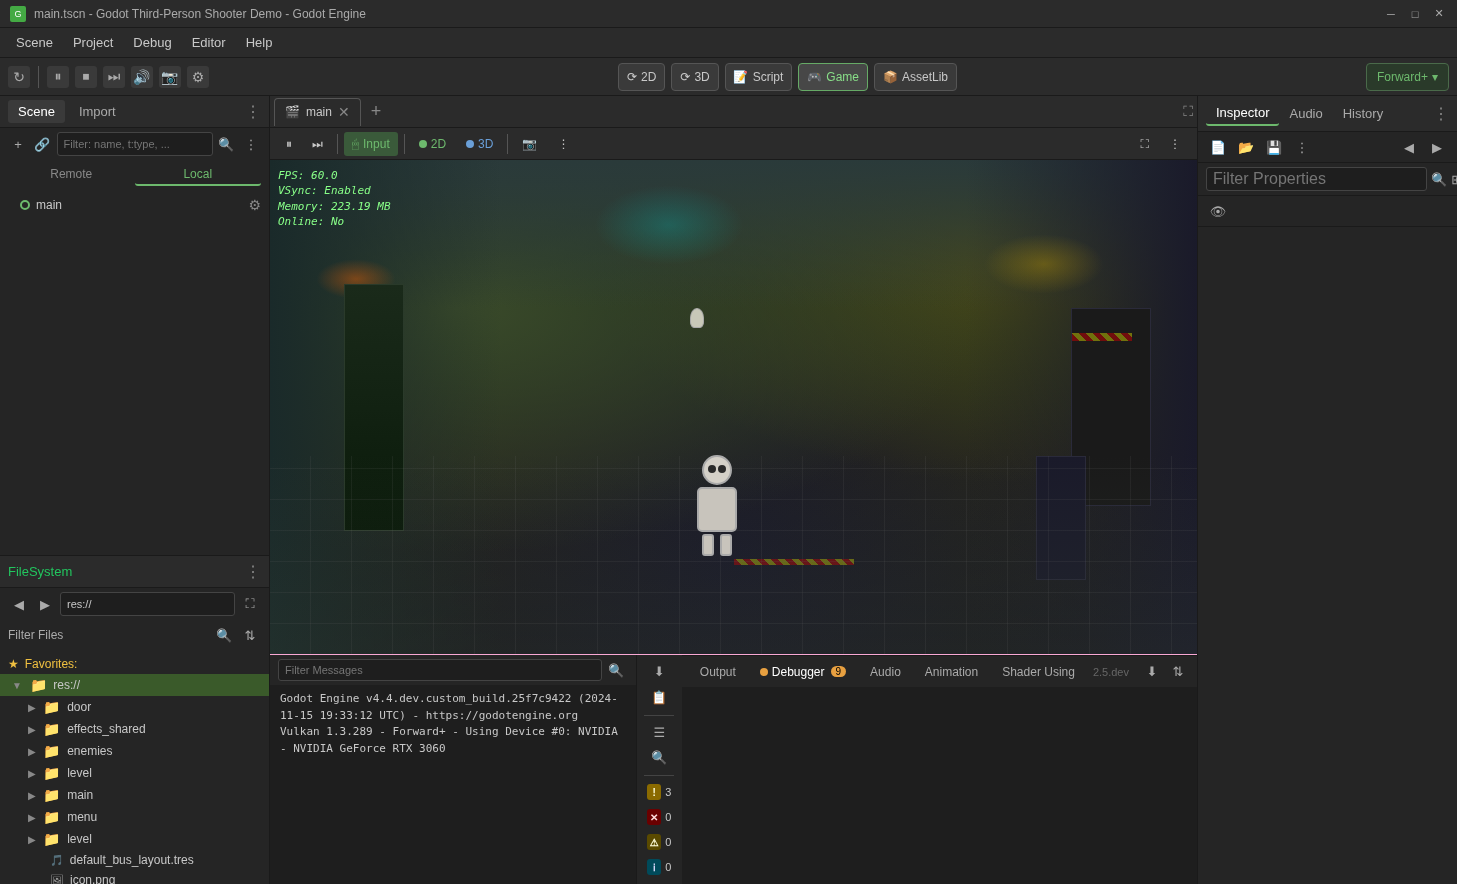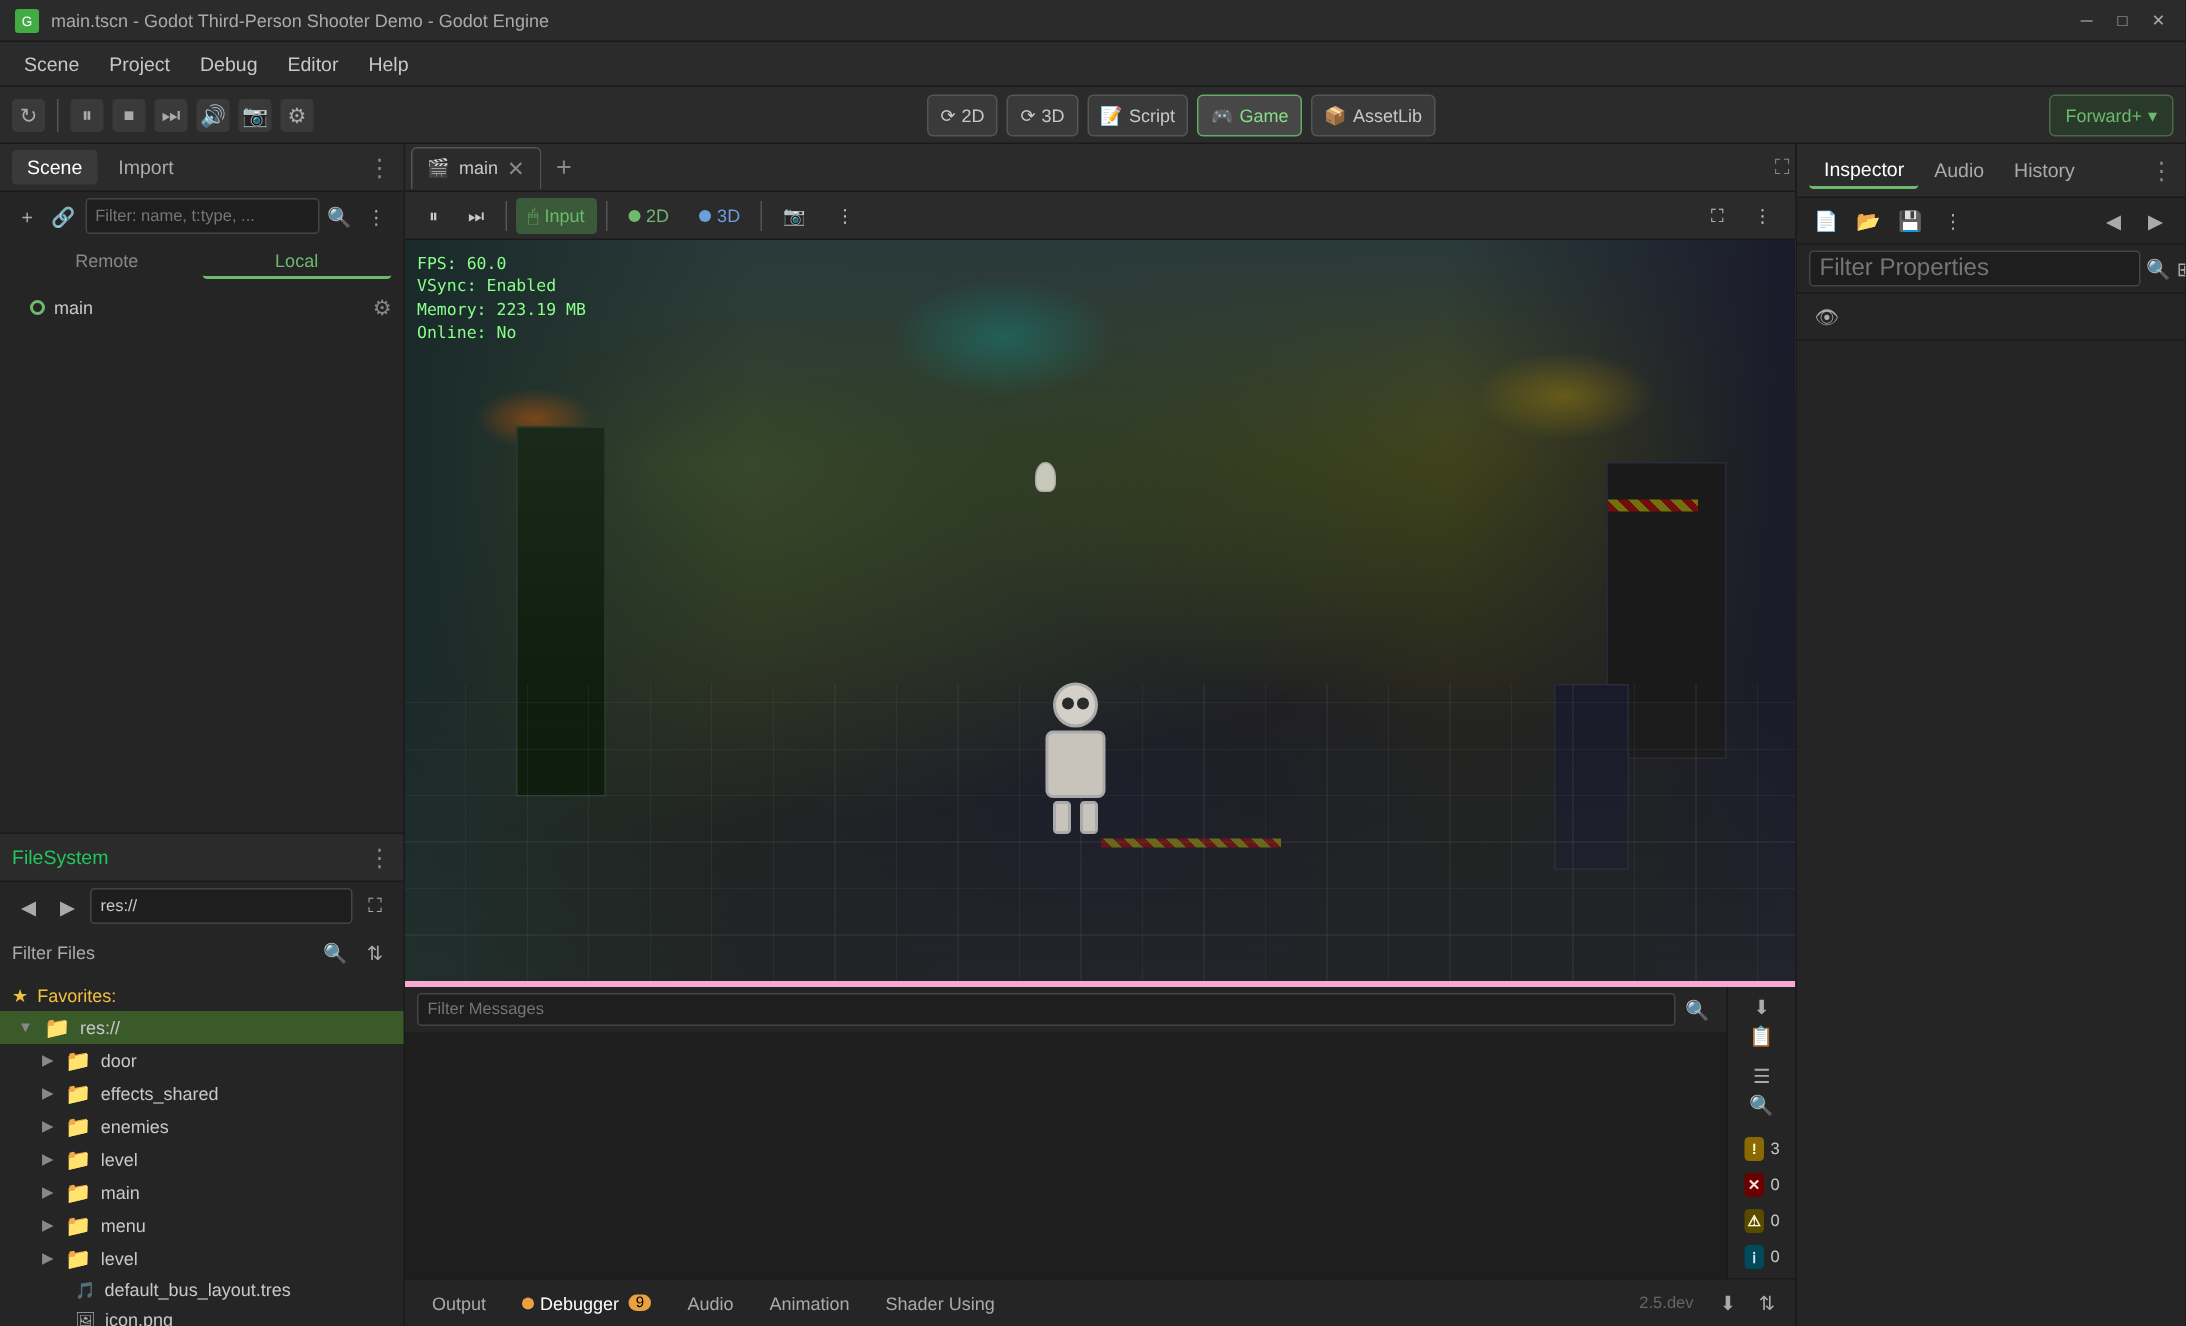--- a/index.html
+++ b/index.html
@@ -327,38 +327,39 @@
       background: #1a1a1a;
       position: relative;
       overflow: hidden;
     }
     
     .scene-3d {
       width: 100%;
       height: 100%;
       position: relative;
       overflow: hidden;
+      font-style: italic;
     }
     .hud-overlay {
       position: absolute;
       top: 8px;
       left: 8px;
       color: #88ff88;
       font-family: monospace;
       font-size: 11px;
       line-height: 1.4;
     }
 
     
     .bottom-area {
       height: 230px;
       background: #1e1e1e;
-      border-top: 4px solid #f9a8d4;
-      display: flex;
-      flex-direction: column;
+      border-top: 1px solid #f9a8d4;
+      display: flex;
+      flex-direction: row;
       flex-shrink: 0;
     }
     .output-main {
       display: flex;
       flex: 1;
       overflow: hidden;
     }
     .console-area {
       flex: 1;
       display: flex;
@@ -928,20 +929,24 @@
       </div>
     </div>
 
     <div class="bottom-area">
       <div class="output-main">
         <div class="console-area">
           <div class="console-filter">
             <input class="console-filter-input" placeholder="Filter Messages" style="">
             <div class="icon-btn">🔍</div>
           </div>
+          <div class="console-output">
+            <div>Godot Engine v4.4.dev.custom_build.25f7c9422 (2024-11-15 19:33:12 UTC) - https://godotengine.org</div>
+            <div>Vulkan 1.3.289 - Forward+ - Using Device #0: NVIDIA - NVIDIA GeForce RTX 3060</div>
+          </div>
         </div>
         <div class="console-sidebar">
           <div class="cs-btn" title="Scroll to bottom">⬇</div>
           <div class="cs-btn" title="Copy">📋</div>
           <div class="cs-sep"></div>
           <div class="cs-btn" title="Filter">☰</div>
           <div class="cs-btn" title="Search">🔍</div>
           <div class="cs-sep"></div>
           <div class="badge-btn">
             <div class="badge-icon badge-warn">!</div>

